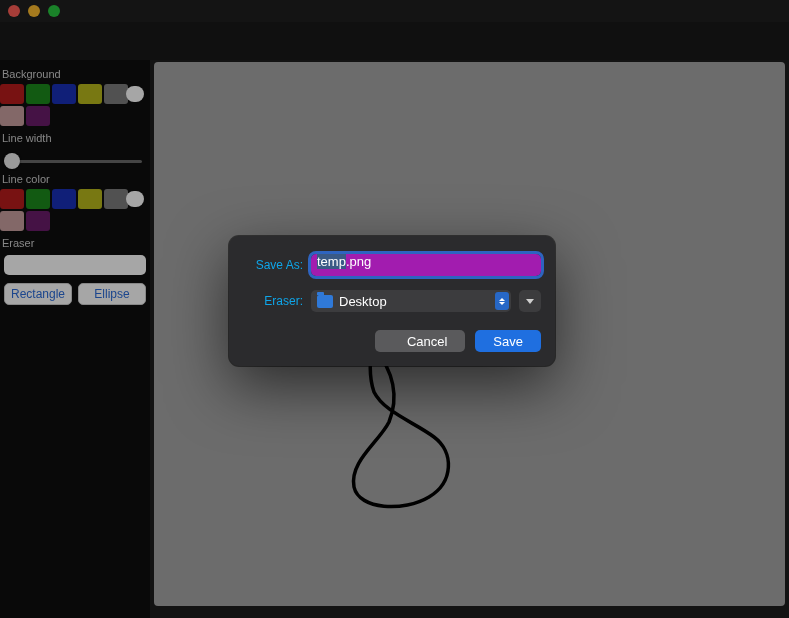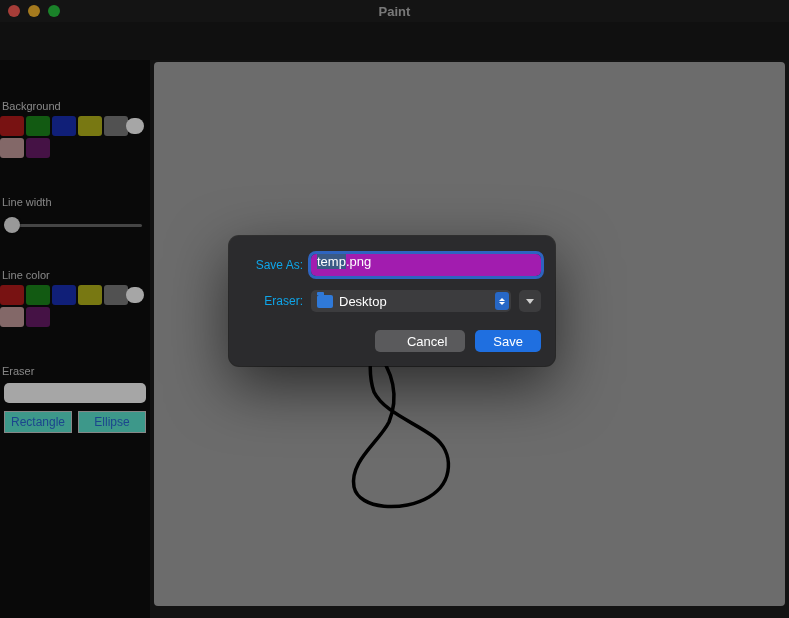--- a/index.html
+++ b/index.html
@@ -11,35 +11,35 @@
   .tl { width: 12px; height: 12px; border-radius: 50%; }
   .tl.red { background: #ff5f57; } .tl.yellow { background: #febc2e; } .tl.green { background: #28c840; }
   .titlebar .title { position: absolute; left: 0; right: 0; text-align: center; color: #b9b9b9; font-size: 13px; font-weight: 600;}
 
   .toolbar { height: 38px; background: #1a1a1a; }
 
   .main { display: flex; height: calc(618px - 22px - 38px); }
 
   
   .sidebar { width: 150px; background: #0e0e0e; color: #ddd; font-size: 11px; display: flex; flex-direction: column; gap: 4px; padding-top: 6px;}
-  .sidebar .label { color: #cfcfcf; padding: 2px 2px 0 2px; font-size: 11px; margin-top: 32px; }
+  .sidebar .label { color: #cfcfcf; padding: 2px 2px 0 2px; font-size: 11px; }
   .swatch-row { display: flex; gap: 2px; padding: 0 0 0 0; }
   .swatch { width: 24px; height: 20px; border-radius: 3px; }
   .swatch.recent { width: 18px; height: 16px; border-radius: 10px;}
   .swatch-row.recent-row { margin-left: 126px; margin-top: -22px; }
   .swatch.recent.white { background:#fff; }
 
   .slider-wrap { padding: 4px 4px 0 0; }
   .slider-track { height: 3px; background: #6a6a6a; border-radius: 2px; position: relative; margin: 8px 4px 4px 4px;}
   .slider-thumb { width: 16px; height: 16px; background: #ececec; border-radius: 50%; position: absolute; top: -7px; left: 0px; box-shadow: 0 0 2px rgba(0,0,0,.6);}
 
   .eraser-input { margin: 2px 4px; height: 20px; border-radius: 5px; background: #fff; }
 
   .fig-btns { display: flex; gap: 6px; margin: 2px 4px; }
-  .fig-btn { flex: 1; text-align: center; font-size: 12px; color: #2b6cd9; background: #5eead4; border-radius: 0; padding: 3px 0; border: 1px solid #d0d0d0;}
+  .fig-btn { flex: 1; text-align: center; font-size: 12px; color: #2b6cd9; background: #ffffff; border-radius: 5px; padding: 3px 0; border: 1px solid #d0d0d0;}
 
   
   .canvas-wrap { flex: 1; background: #1e1e1e; position: relative; }
   .canvas { position: absolute; inset: 2px 4px 12px 4px; background: #a6a6a6; border-radius: 4px; }
   .canvas svg { position: absolute; left: 180px; top: 280px; }
 
   
   .scrim { position: absolute; inset: 0; background: rgba(0,0,0,0.35); z-index: 30; }
 
   
@@ -80,21 +80,20 @@
 </style>
 </head>
 <body>
 
 <div class="titlebar">
   <div class="traffic">
     <div class="tl red"></div>
     <div class="tl yellow"></div>
     <div class="tl green"></div>
   </div>
-  <div class="title">Paint</div>
 </div>
 
 <div class="toolbar"></div>
 
 <div class="main">
 
   <div class="sidebar">
     <div class="label">Background</div>
     <div class="swatch-row">
         <div class="swatch" style="background: rgb(184, 28, 28);"></div>

